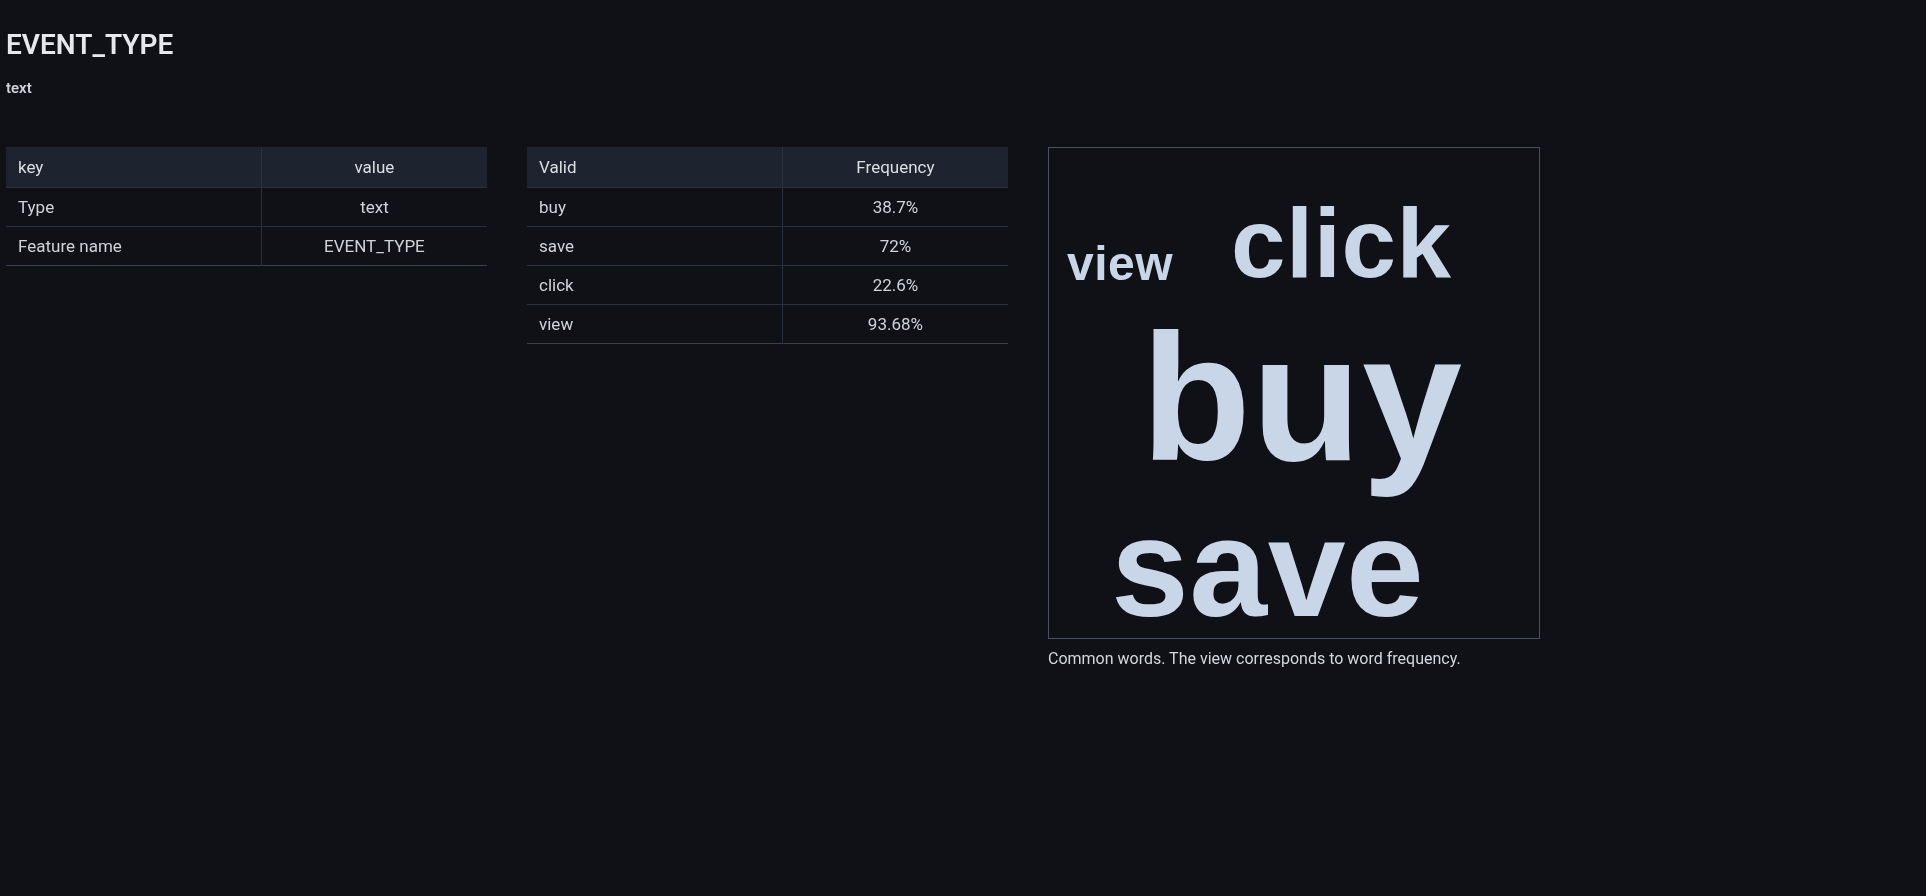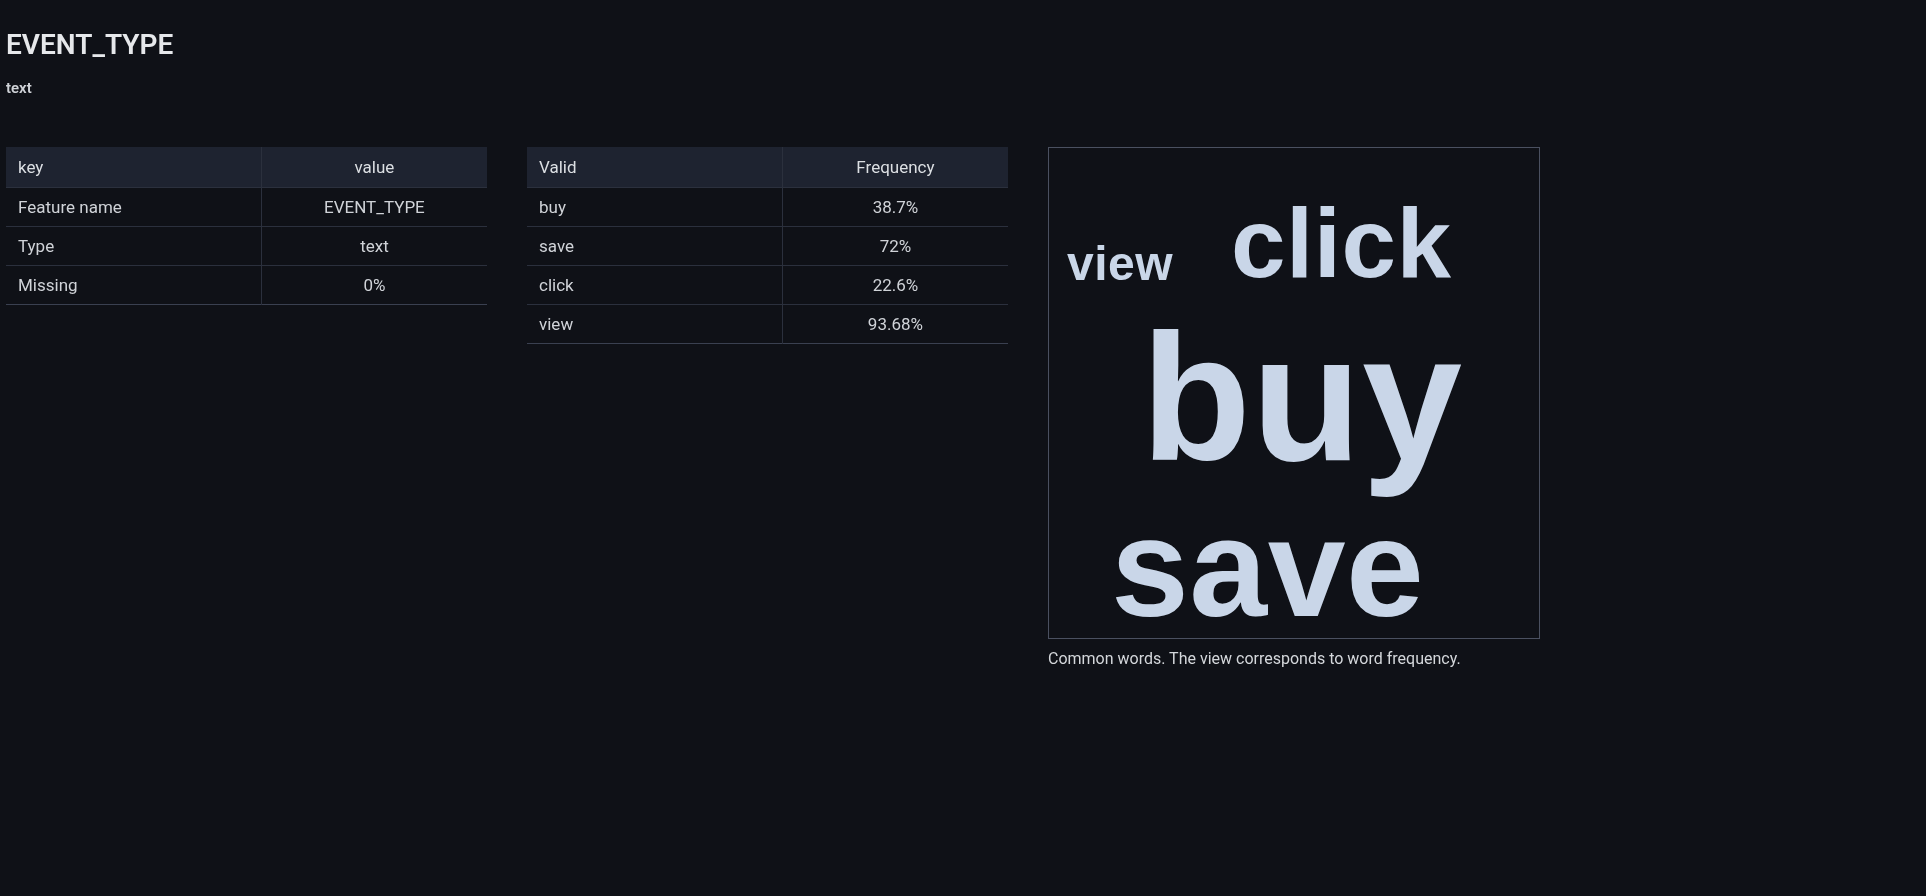--- a/index.html
+++ b/index.html
@@ -94,30 +94,26 @@
 
     <table class="tbl">
       <thead>
         <tr>
           <th>key</th>
           <th>value</th>
         </tr>
       </thead>
       <tbody>
         <tr>
-          <td>Feature name</td>
-          <td>EVENT_TYPE</td>
-        </tr>
-        <tr>
           <td>Type</td>
           <td>text</td>
         </tr>
         <tr>
-          <td>Missing</td>
-          <td>0%</td>
+          <td>Feature name</td>
+          <td>EVENT_TYPE</td>
         </tr>
       </tbody>
     </table>
 
     <table class="tbl">
       <thead>
         <tr>
           <th>Valid</th>
           <th>Frequency</th>
         </tr>

